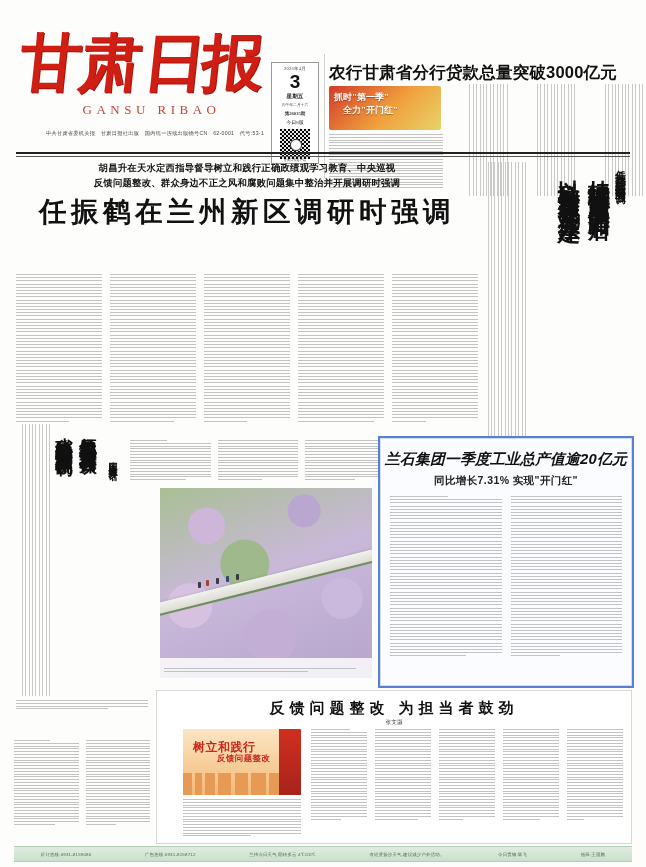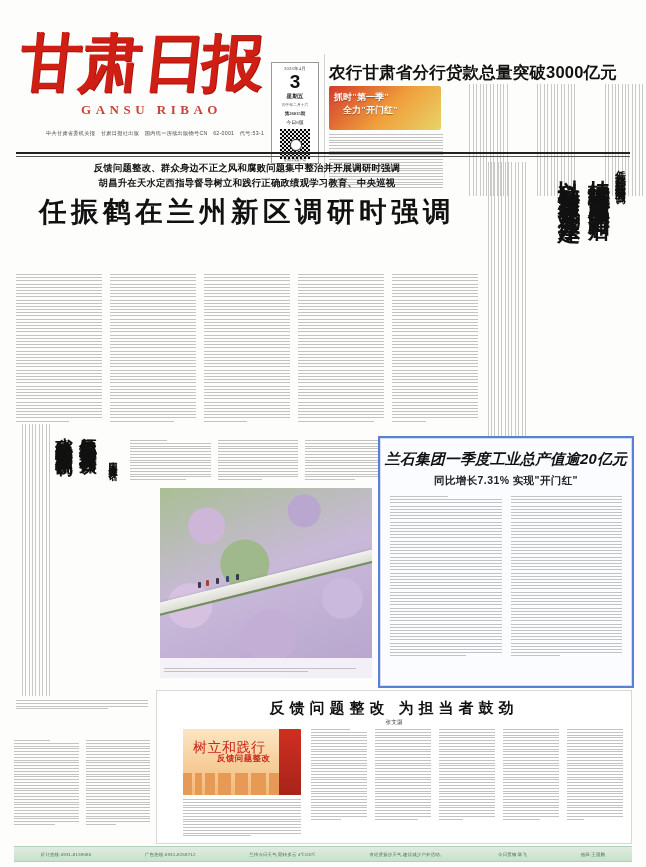--- a/index.html
+++ b/index.html
@@ -32,21 +32,21 @@
     text-shadow:1px 1px 0 #a7140c;
     transform:skewX(-6deg);
   }
   .mh-c1{left:2px;}
   .mh-c2{left:62px;}
   .mh-c3{left:126px;}
   .mh-c4{left:184px;}
   .mh-pinyin{
     position:absolute;left:26px;top:72px;width:215px;text-align:center;
     font-family:"Liberation Serif",serif;color:#c7443b;
-    font-size:13px;letter-spacing:4.5px;font-weight:bold;
+    font-size:13px;letter-spacing:4.5px;font-weight:normal;
   }
   .mh-sub{
     position:absolute;left:8px;top:100px;width:258px;text-align:center;
     font-size:5.2px;color:#4b4b4b;letter-spacing:.3px;
     font-family:"Liberation Sans",sans-serif;
   }
 
   .datebox{
     position:absolute;left:271px;top:36px;width:46px;height:100px;
     border:1px solid #999;background:#fff;text-align:center;
@@ -249,21 +249,21 @@
       linear-gradient(90deg,#e79a55 0 8%,transparent 8% 10%,#e79a55 10% 16%,transparent 16% 19%,
       #e79a55 19% 27%,transparent 27% 30%,#e79a55 30% 41%,transparent 41% 44%,
       #e79a55 44% 55%,transparent 55% 58%,#e79a55 58% 70%,transparent 70% 73%,
       #e79a55 73% 86%,transparent 86% 89%,#e79a55 89% 100%);
   }
   .ft-poster .banner{
     position:absolute;right:0;top:0;width:22px;height:100%;
     background:linear-gradient(#cf2f20,#a8231a);
   }
   .ft-poster .l1{
-    position:absolute;left:10px;top:10px;color:#c9271b;font-weight:normal;font-size:14px;
+    position:absolute;left:10px;top:10px;color:#c9271b;font-weight:bold;font-size:12px;
     font-family:"Liberation Sans",sans-serif;letter-spacing:.5px;
   }
   .ft-poster .l2{
     position:absolute;left:34px;top:24px;color:#c9271b;font-weight:bold;font-size:8.4px;
     font-family:"Liberation Sans",sans-serif;letter-spacing:.5px;
   }
   .ft-poster-cap{position:absolute;left:26px;top:108px;width:118px;}
   .ft-cols{position:absolute;left:154px;top:38px;width:312px;height:106px;display:flex;gap:8px;}
   .ft-cols > div{flex:1;}
 
@@ -378,22 +378,22 @@
             <i></i>
         </div>
       </div>
     </div>
   </div>
 
   <div class="rule-thick"></div>
   <div class="rule-thin"></div>
 
   <div class="lead">
+    <div class="lead-shoulder">胡昌升在天水定西指导督导树立和践行正确政绩观学习教育、中央巡视</div>
     <div class="lead-shoulder">反馈问题整改、群众身边不正之风和腐败问题集中整治并开展调研时强调</div>
-    <div class="lead-shoulder">胡昌升在天水定西指导督导树立和践行正确政绩观学习教育、中央巡视</div>
     <div class="lead-title">任振鹤在兰州新区调研时强调</div>
     <div class="lead-body">
       <div class="lines">
           <i style="width:100%"></i>
           <i></i>
           <i></i>
           <i></i>
           <i></i>
           <i></i>
           <i></i>

